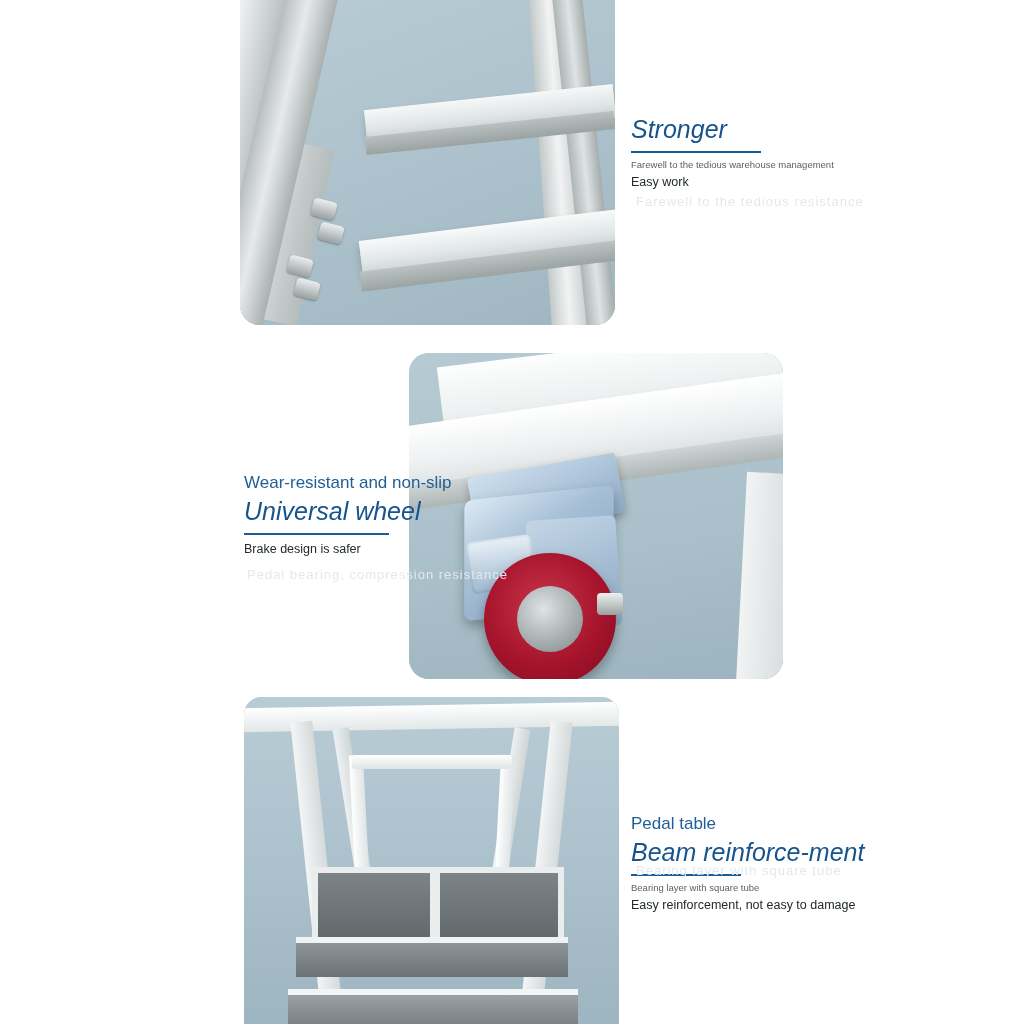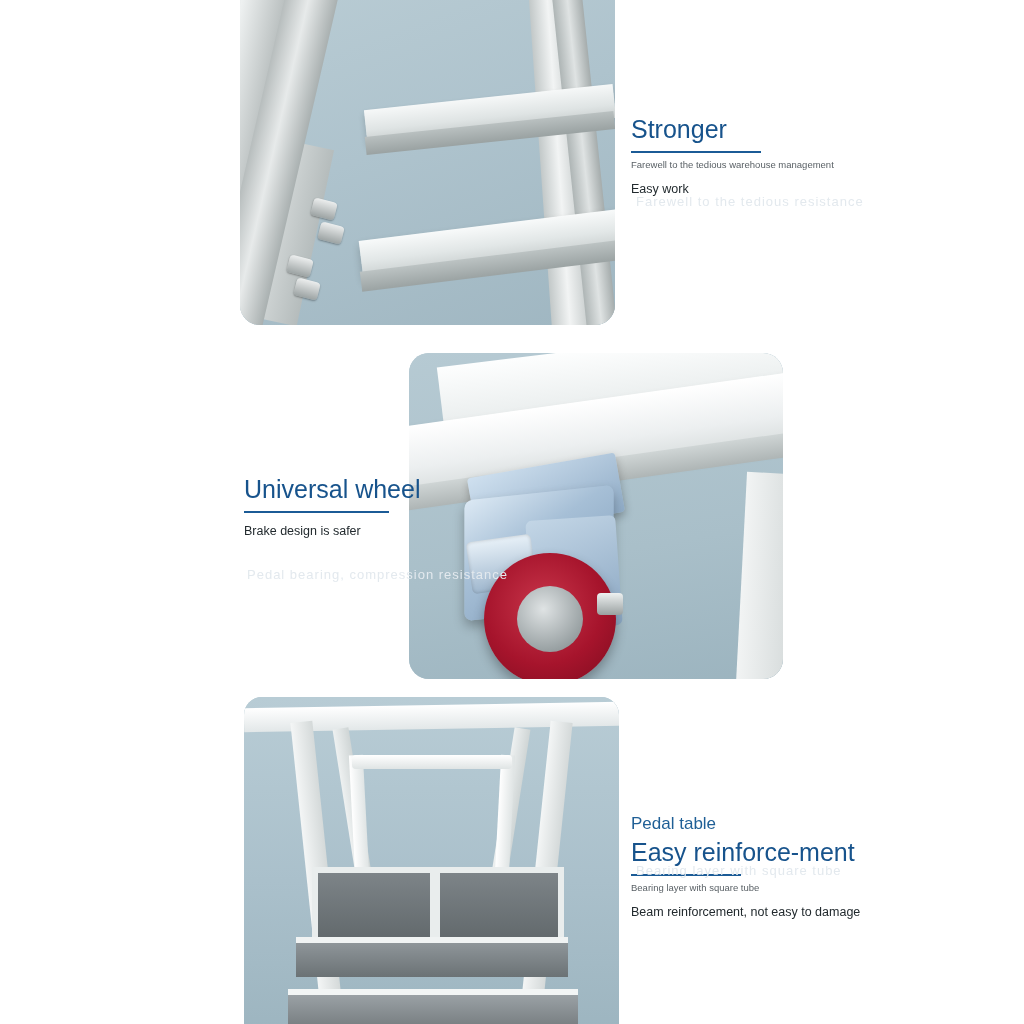--- a/index.html
+++ b/index.html
@@ -239,36 +239,37 @@
   .kicker {
     color: #1f5f96;
     font-size: 17px;
     line-height: 22px;
   }
   .headline {
     color: #17538c;
     font-size: 25px;
     line-height: 30px;
     margin-top: 2px;
+    font-style: italic;
   }
   .rule {
     height: 2px;
     background: #1b5b96;
     margin: 7px 0 6px 0;
   }
   .small {
     color: #5a6166;
     font-size: 9.5px;
     line-height: 11.5px;
   }
   .sub {
     color: #222a2e;
     font-size: 12.5px;
     line-height: 16px;
-    margin-top: 10px;
+    margin-top: 3px;
   }
   .ghost {
     position: absolute;
     color: #e3e9ee;
     font-size: 13px;
     letter-spacing: 1px;
     white-space: nowrap;
     pointer-events: none;
   }
 
@@ -324,20 +325,21 @@
   <div class="caster-plate"></div>
   <div class="caster-body"></div>
   <div class="caster-fork"></div>
   <div class="brake"></div>
   <div class="wheel"></div>
   <div class="hub"></div>
   <div class="axle"></div>
 </div>
 
 <div class="txt" id="text2">
+  <div class="kicker">Wear-resistant and non-slip</div>
   <div class="headline">Universal wheel</div>
   <div class="rule"></div>
   <div class="sub">Brake design is safer</div>
   <div class="ghost ghost-1">Pedal bearing, compression resistance</div>
 </div>
 
 <div class="photo" id="photo3">
   <div class="bg"></div>
   <div class="top-rail"></div>
   <div class="leg-l"></div>
@@ -348,18 +350,18 @@
   <div class="handrail-r"></div>
   <div class="handrail"></div>
   <div class="beam-frame"></div>
   <div class="beam-div"></div>
   <div class="tread-1"></div>
   <div class="tread-2"></div>
 </div>
 
 <div class="txt" id="text3">
   <div class="kicker">Pedal table</div>
-  <div class="headline">Easy reinforce-ment</div>
+  <div class="headline">Beam reinforce-ment</div>
   <div class="rule"></div>
   <div class="small">Bearing layer with square tube</div>
-  <div class="sub">Beam reinforcement, not easy to damage</div>
+  <div class="sub">Easy reinforcement, not easy to damage</div>
   <div class="ghost ghost-1">Bearing layer with square tube</div>
 </div>
 
 </body></html>

